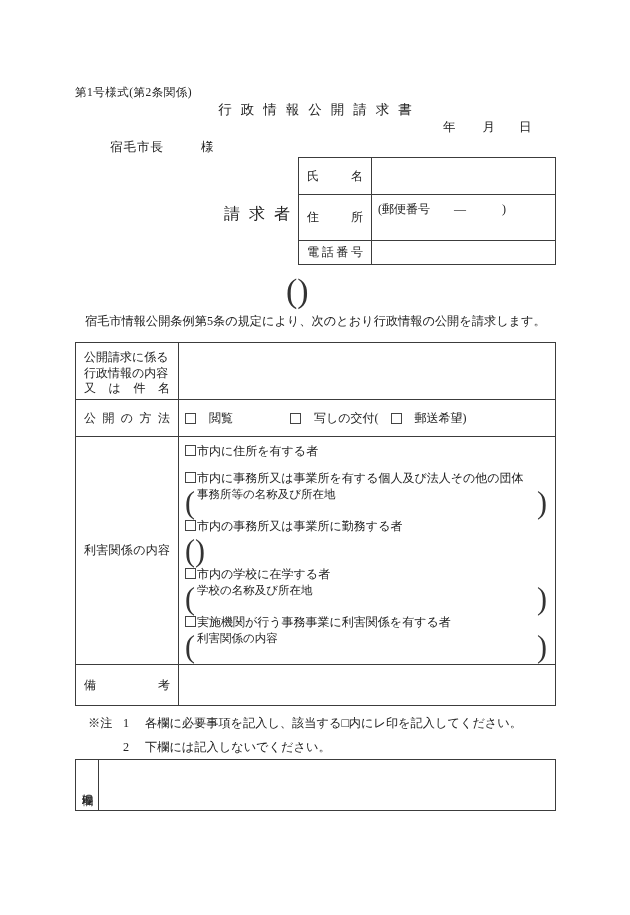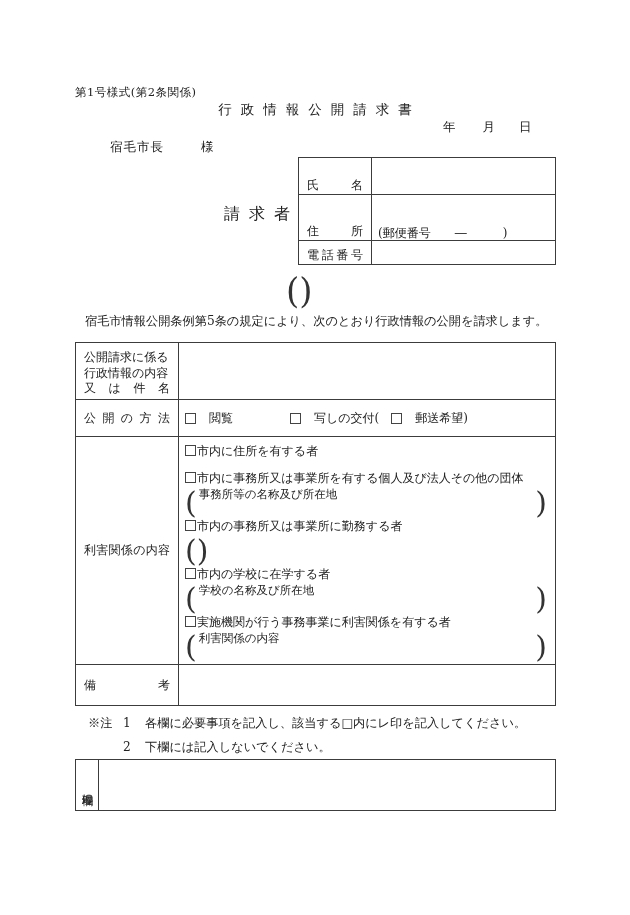--- a/index.html
+++ b/index.html
@@ -6,20 +6,21 @@
   html,body { background:#ffffff; }
   body {
     font-family: "DejaVu Serif", "Liberation Serif", serif;
     color:#222222;
   }
   .page {
     position:relative;
     width:630px; height:915px;
     background:#ffffff;
     overflow:hidden;
+    font-family:Liberation Serif, serif;
   }
   .abs { position:absolute; }
 
   
   .form-number { left:75px; top:85px; font-size:11.5px; letter-spacing:0.5px; }
   .doc-title {
     left:0; top:101px; width:630px;
     text-align:center; font-size:13.5px; letter-spacing:9px; padding-left:9px;
     white-space:nowrap;
   }
@@ -34,28 +35,28 @@
   .req-table {
     left:298px; top:157px; width:258px;
     border:1px solid #3c3c3c;
   }
   .req-row { display:flex; border-bottom:1px solid #3c3c3c; }
   .req-row:last-child { border-bottom:none;gap:28px; }
   .req-row .r-label {
     width:73px; flex-shrink:0;
     border-right:1px solid #3c3c3c;
     padding:0 8px; font-size:12px;
-    display:flex; flex-direction:column; justify-content:flex-end;
+    display:flex; flex-direction:column; justify-content:center;
   }
   .req-row .r-label .jl { width:100%; text-align:justify; text-align-last:justify; }
   .req-row .r-value { flex:1; font-size:12px; padding:5px 6px; }
   .row-name { height:37px; }
   .row-addr { height:46px; }
   .row-tel  { height:23px; }
-  .row-addr .r-value { padding-top:6px;margin-top:24px; }
+  .row-addr .r-value { padding-top:6px; }
 
   
   .corp-note {
     left:286px; top:274px; width:266px; height:34px;
     display:flex; align-items:center;
   }
   .bigparen {
     font-size:34px; line-height:1; font-weight:300; color:#333;
     transform:scaleY(1.02); flex-shrink:0;
   }

